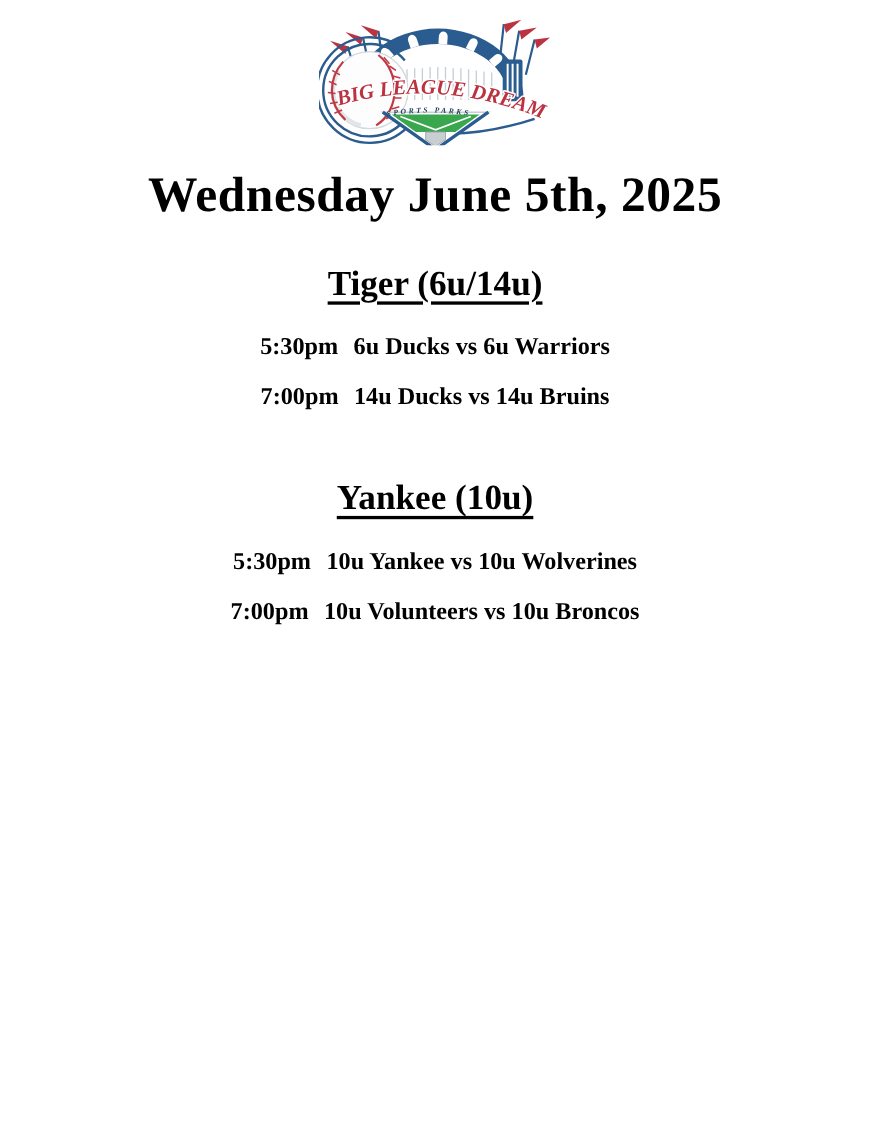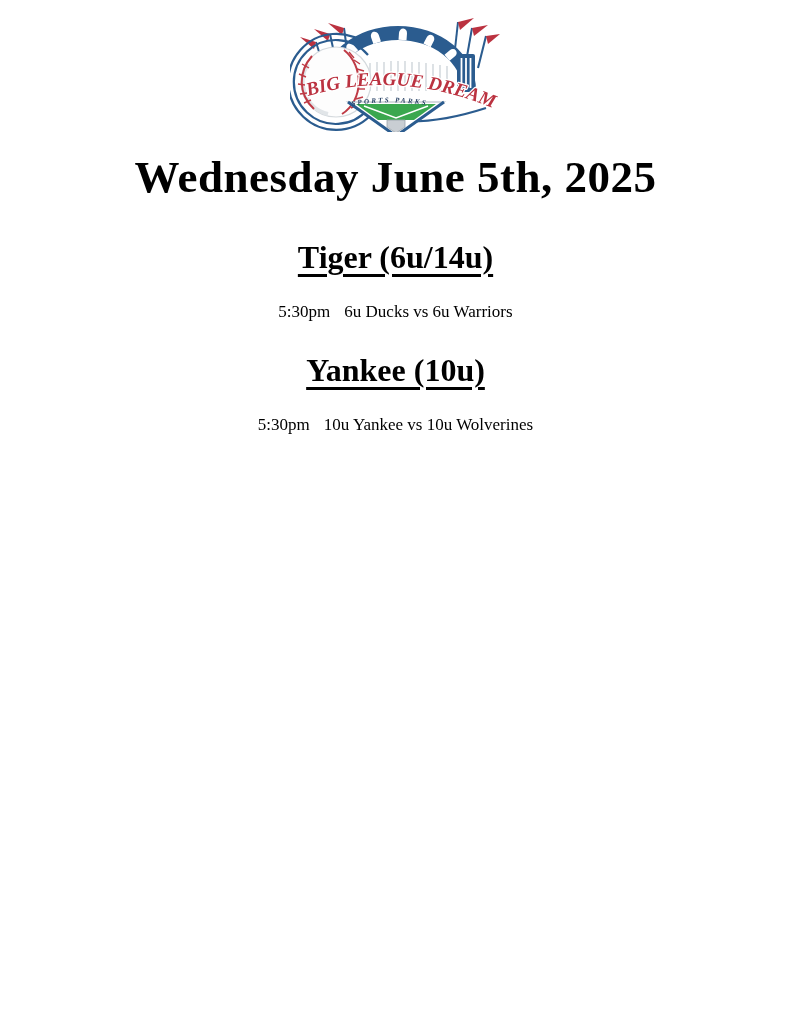--- a/index.html
+++ b/index.html
@@ -20,33 +20,33 @@
     margin: 8px auto 0 auto;
   }
   .logo svg { width: 100%; height: 100%; display: block; }
   h1.page-title {
     font-size: 45px;
     line-height: 1.15;
     font-weight: 700;
     margin: 20px 0 0 0;
     letter-spacing: 0.5px;
   }
-  section.field-section { margin-top: 31px; }
+  section.field-section { margin-top: 62px; }
   section.field-section.first { margin-top: 35px; }
   h2.section-heading {
     font-size: 32px;
     font-weight: 700;
     margin: 0;
     text-decoration: underline;
     text-decoration-thickness: 3px;
     text-underline-offset: 6px;
   }
   p.game {
-    font-size: 17px;
-    font-weight: 400;
+    font-size: 22px;
+    font-weight: 700;
     margin: 26px 0 0 0;
     line-height: 1.15;
   }
   p.game + p.game { margin-top: 20px; }
   .time { margin-right: 14px; }
 </style>
 </head>
 <body>
 
 <div class="page">
@@ -161,23 +161,29 @@
     </svg>
   </div>
 
   <h1 class="page-title">Wednesday June 5th, 2025</h1>
 
   <section class="field-section first">
     <h2 class="section-heading">Tiger (6u/14u)</h2>
     <p class="game">
       <span class="time">5:30pm</span><span>6u Ducks vs 6u Warriors</span>
     </p>
+    <p class="game">
+      <span class="time">7:00pm</span><span>14u Ducks vs 14u Bruins</span>
+    </p>
   </section>
 
   <section class="field-section">
     <h2 class="section-heading">Yankee (10u)</h2>
     <p class="game">
       <span class="time">5:30pm</span><span>10u Yankee vs 10u Wolverines</span>
     </p>
+    <p class="game">
+      <span class="time">7:00pm</span><span>10u Volunteers vs 10u Broncos</span>
+    </p>
   </section>
 
 
 </div>
 
 </body></html>

